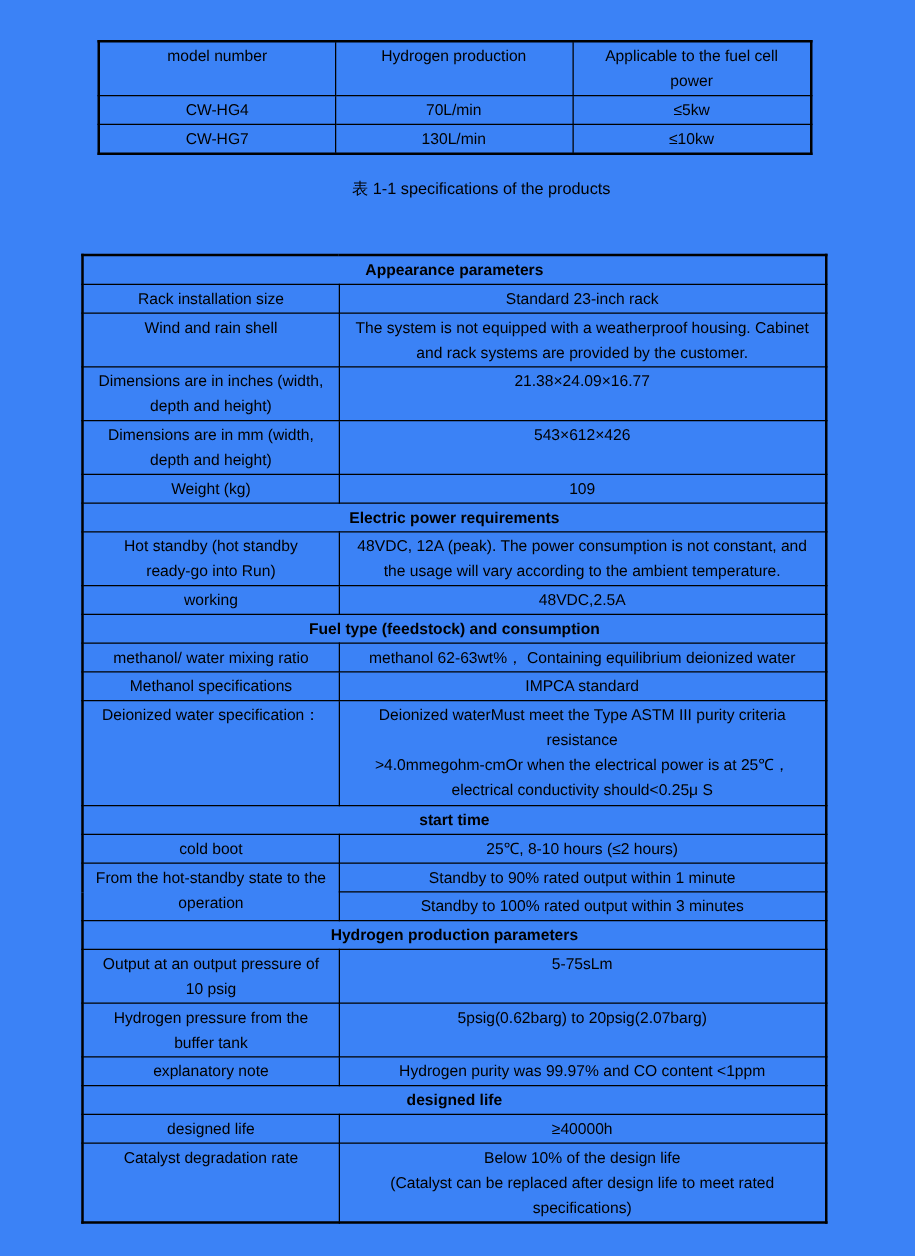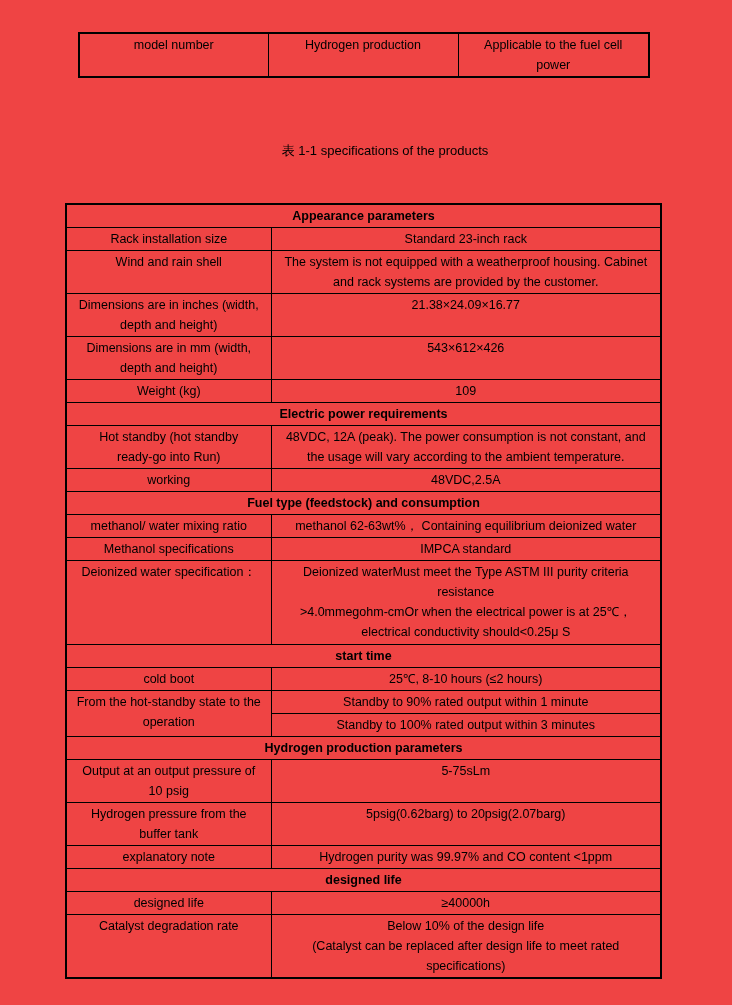--- a/index.html
+++ b/index.html
@@ -6,21 +6,21 @@
     margin: 0;
     padding: 0;
     background: #ffffff;
     color: #000000;
     font-family: "Liberation Sans", sans-serif;
   }
   .page {
     position: relative;
     width: 732px;
     height: 1005px;
-    background: #ef4444;
+    background: #3b82f6;
     overflow: hidden;
   }
   table {
     border-collapse: collapse;
     table-layout: fixed;
   }
   td {
     border: 1px solid #000000;
     text-align: center;
     vertical-align: top;
@@ -80,20 +80,30 @@
         <col style="width:190px">
         <col style="width:191px">
       </colgroup>
     <tbody>
         <tr class="hdr">
       <td>model number</td>
       <td>Hydrogen production</td>
       <td>Applicable to the fuel cell
 power</td>
     </tr>
+    <tr class="row">
+      <td>CW-HG4</td>
+      <td>70L/min</td>
+      <td>≤5kw</td>
+    </tr>
+    <tr class="row">
+      <td>CW-HG7</td>
+      <td>130L/min</td>
+      <td>≤10kw</td>
+    </tr>
   </tbody>
     </table>
 
   <div class="caption caption1">表 1-1 specifications of the products</div>
 
   <table class="t2">
     <colgroup>
         <col style="width:205px">
         <col style="width:390px">
       </colgroup>

